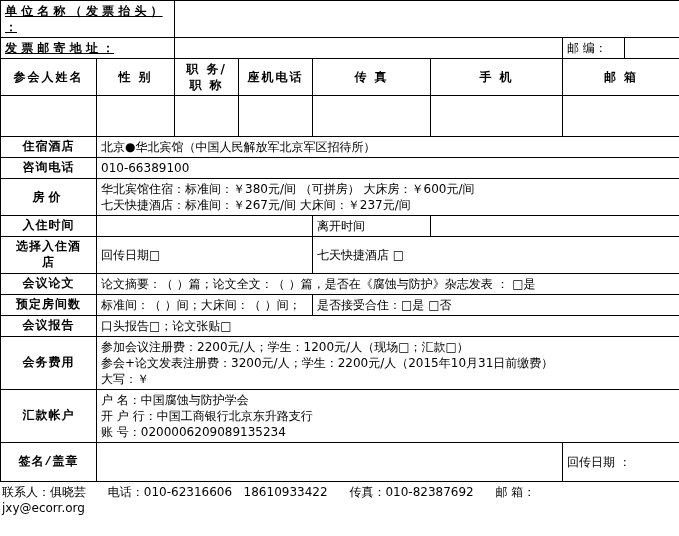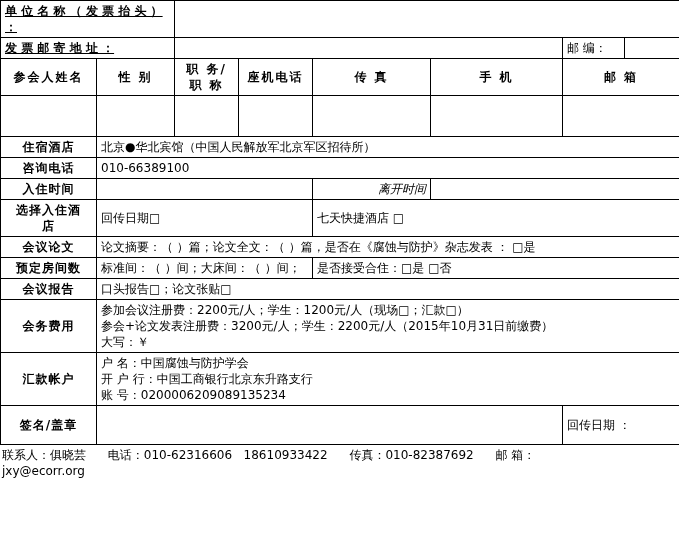--- a/index.html
+++ b/index.html
@@ -30,29 +30,29 @@
     padding: 2px 4px;
     vertical-align: middle;
     font-size: 12px;
     line-height: 16px;
     word-break: break-all;
   }
   .lbl {
     text-align: center;
     font-weight: bold;
     letter-spacing: 1px;
+    font-family: Liberation Mono, monospace;
   }
   .lbl-sp {
     text-align: center;
     font-weight: bold;
     letter-spacing: 4px;
   }
   .ctr {
-    text-align: right;
-    font-style: italic;
+    text-align: left;
   }
   .lft {
     text-align: left;
   }
   .hdr {
     text-align: center;
     font-weight: bold;
     letter-spacing: 2px;
   }
   .tall {
@@ -142,20 +142,27 @@
       <td class="lbl">住宿酒店</td>
       <td colspan="7" class="lft">北京●华北宾馆（中国人民解放军北京军区招待所）</td>
     </tr>
 
 
     <tr>
       <td class="lbl">咨询电话</td>
       <td colspan="7" class="lft">010-66389100</td>
     </tr>
 
+    <tr>
+      <td class="lbl-sp">房价</td>
+      <td colspan="7" class="lft row2">
+        <span class="sub">华北宾馆住宿：标准间：￥380元/间 （可拼房） 大床房：￥600元/间</span>
+        <span class="sub">七天快捷酒店：标准间：￥267元/间   大床间：￥237元/间</span>
+      </td>
+    </tr>
 
     <tr>
       <td class="lbl">入住时间</td>
       <td colspan="3" class="lft"></td>
       <td class="ctr">离开时间</td>
       <td colspan="3" class="lft"></td>
     </tr>
 
     <tr>
       <td class="lbl">

